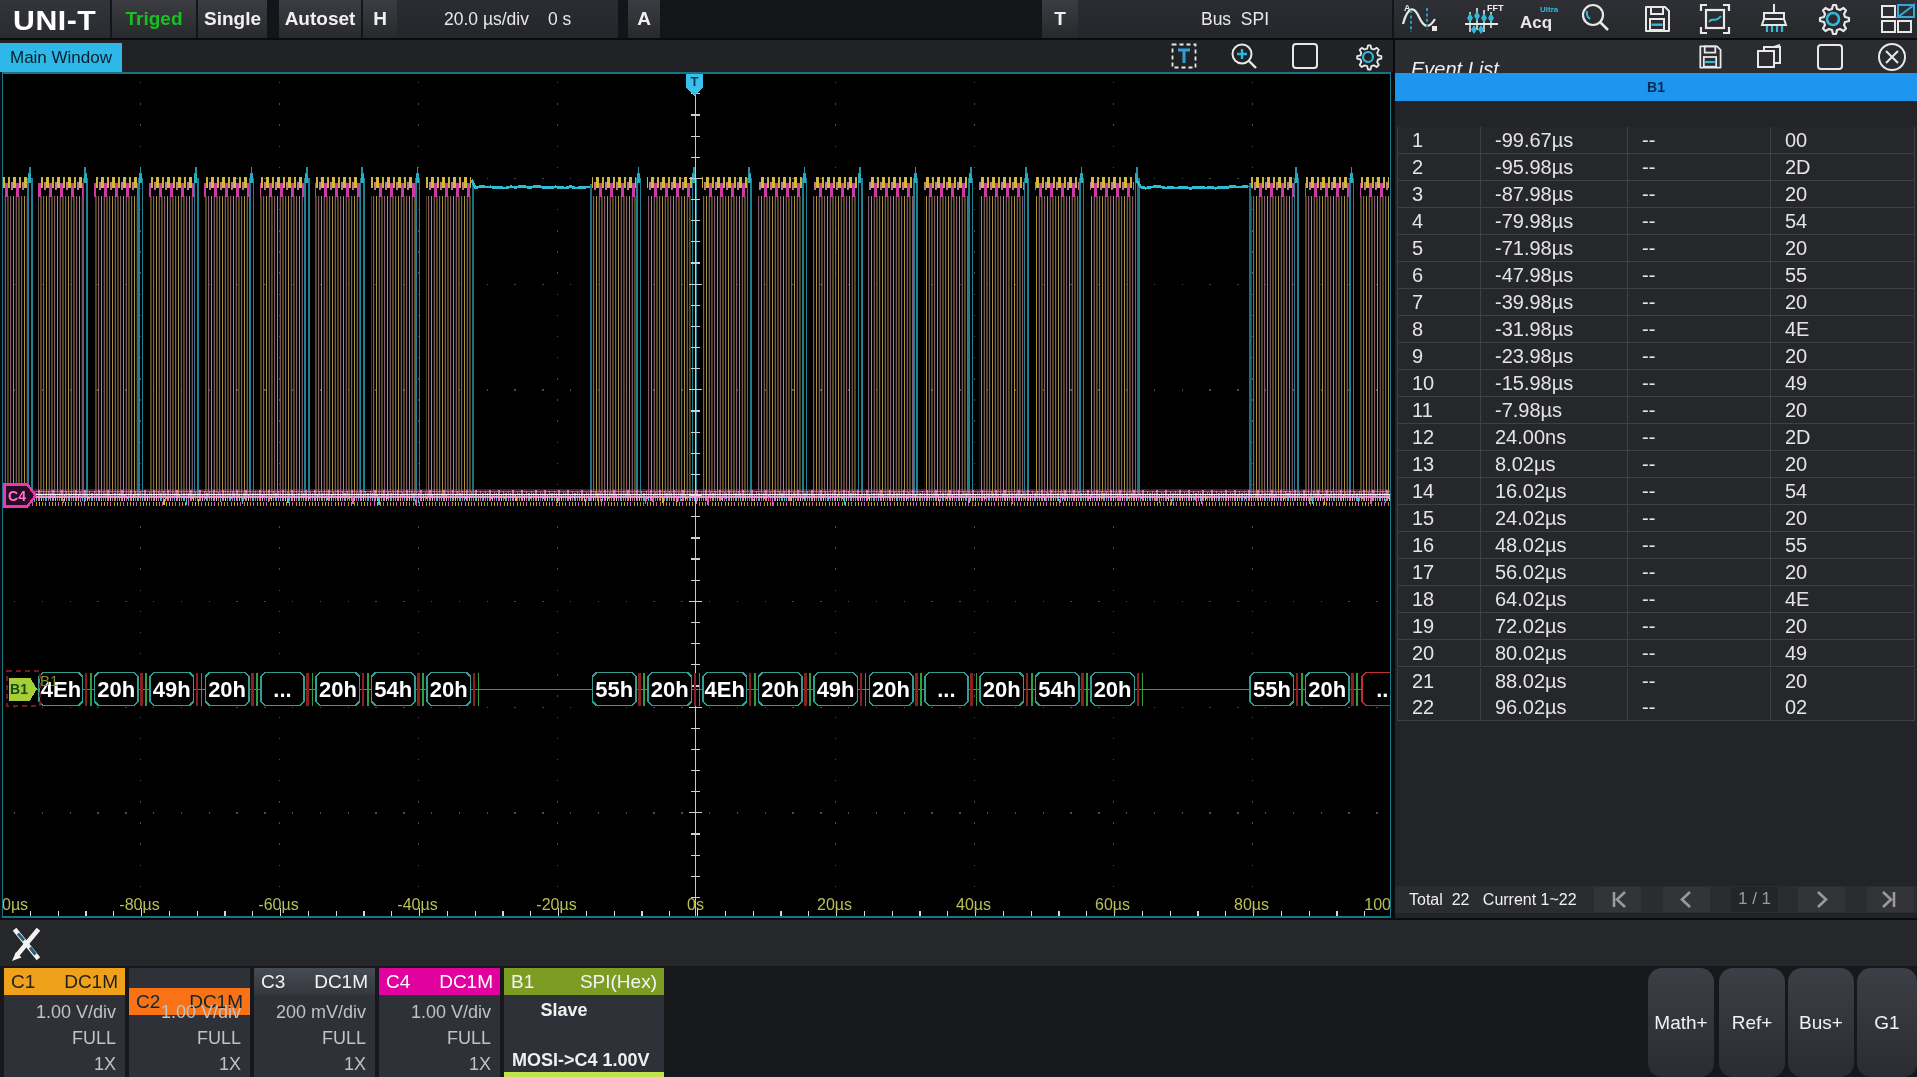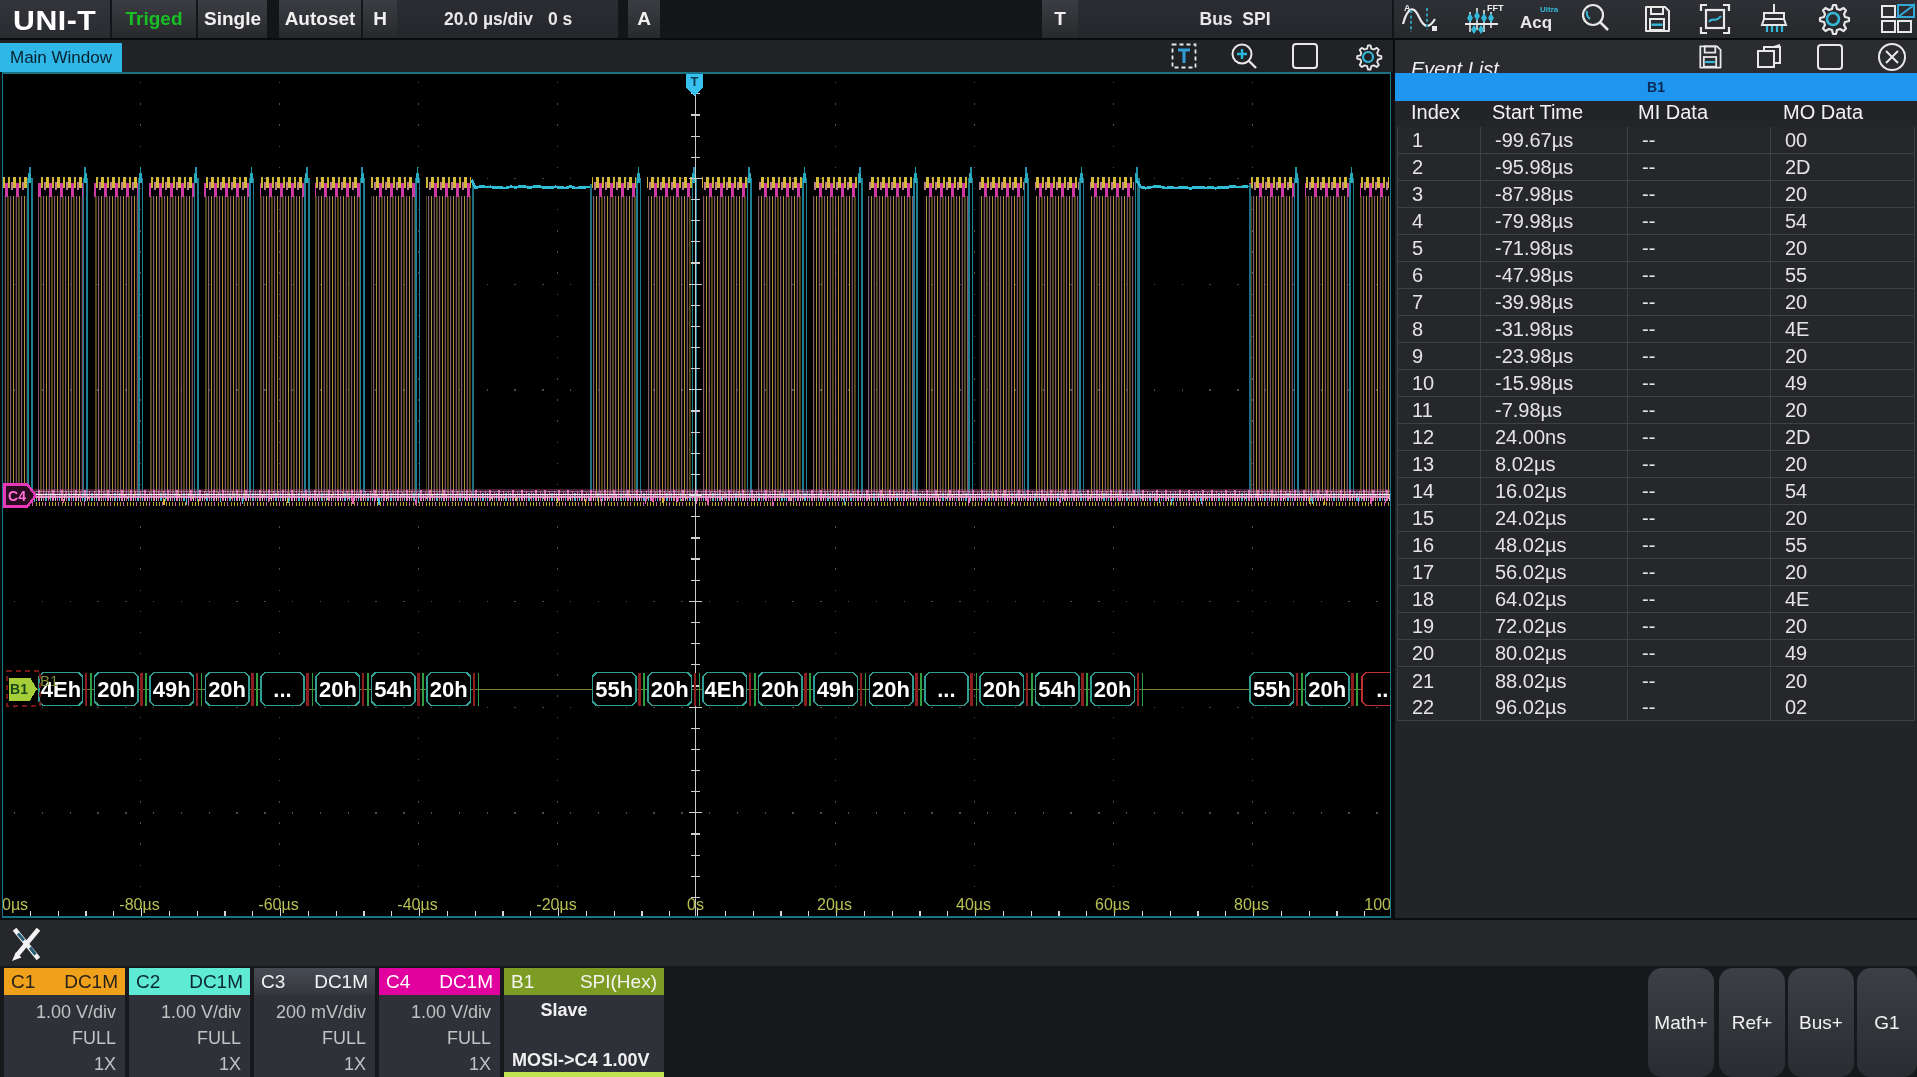--- a/index.html
+++ b/index.html
@@ -2,21 +2,21 @@
 <html><head><meta charset="utf-8">
 <style>
 * { margin:0; padding:0; box-sizing:border-box; }
 html,body { width:1917px; height:1077px; background:#0a0b0d; overflow:hidden;
   font-family:"Liberation Sans", sans-serif; }
 .abs { position:absolute; }
 #topbar { left:0; top:0; width:1917px; height:38px; background:#141518; }
 .tbtn { position:absolute; top:0; height:38px; background:linear-gradient(#3b3d42,#27292d);
   color:#f0f0f0; font-size:19px; font-weight:bold; text-align:center; line-height:38px; }
 .tpanel { position:absolute; top:0; height:38px; background:linear-gradient(#2b2d33,#24262b);
-  color:#e8e8e8; font-size:17.5px; line-height:38px;font-weight:bold; }
+  color:#e8e8e8; font-size:17.5px; line-height:38px; }
 #row2 { left:0; top:40px; width:1393px; height:32px; background:#202226; }
 #mwtab { position:absolute; left:0; top:3px; width:122px; height:29px; background:#2fb7e8;
   color:#07222e; font-size:17px; text-align:center; line-height:29px; }
 #wave { left:2px; top:72px; width:1389px; height:846px; }
 #epanel { left:1395px; top:40px; width:522px; height:878px; background:#232428; }
 #etitle { position:absolute; left:0; top:0; width:522px; height:33px; background:#2a2c30;
   color:#f0f0f0; font-size:20px; }
 #ebanner { position:absolute; left:0; top:33px; width:522px; height:28px; background:#1e96f0;
   color:#0a2a55; font-size:14px; text-align:center; line-height:28px; font-weight:bold;}
 #ehead { position:absolute; left:0; top:61px; width:522px; height:26px; color:#f2f2f2; font-size:20px; }
@@ -1271,26 +1271,20 @@
         </svg></span>
     <span class="icon" style="left:421px;top:3px;"><svg width="28" height="28" viewBox="0 0 28 28">
           <rect x="2" y="2" width="24" height="24" rx="3" fill="none" stroke="#e8e8e8" stroke-width="2"></rect>
         </svg></span>
     <span class="icon" style="left:482px;top:2px;"><svg width="30" height="30" viewBox="0 0 30 30">
           <circle cx="15" cy="15" r="13" fill="none" stroke="#e8e8e8" stroke-width="2"></circle>
           <path d="M9 9 l12 12 M21 9 l-12 12" stroke="#e8e8e8" stroke-width="2"></path>
         </svg></span>
   </div>
   <div id="ebanner">B1</div>
-  <div id="ehead">
-    <span style="position:absolute;left:16px;">Index</span>
-    <span style="position:absolute;left:97px;">Start Time</span>
-    <span style="position:absolute;left:243px;">MI Data</span>
-    <span style="position:absolute;left:388px;">MO Data</span>
-  </div>
   <div class="erow" style="top:87.0px">
 <div class="c1">1</div>
       <div class="c2">-99.67µs</div>
       <div class="c3">--</div>
       <div class="c4">00</div>
     </div>
     <div class="erow" style="top:114.0px">
 <div class="c1">2</div>
       <div class="c2">-95.98µs</div>
       <div class="c3">--</div>
@@ -1409,20 +1403,36 @@
       <div class="c2">88.02µs</div>
       <div class="c3">--</div>
       <div class="c4">20</div>
     </div>
     <div class="erow" style="top:654.4px">
 <div class="c1">22</div>
       <div class="c2">96.02µs</div>
       <div class="c3">--</div>
       <div class="c4">02</div>
     </div>
+  <div id="efoot">
+    <span style="position:absolute;left:14px;font-size:16px;">Total&nbsp; 22&nbsp;&nbsp; Current 1~22</span>
+    <div class="pgbtn" style="left:199px;"><svg width="47" height="25" viewBox="0 0 47 25">
+          <path d="M20 5 v15 M31 5 l-8 7.5 8 7.5" stroke="#9a9a9a" stroke-width="2.6" fill="none"></path>
+        </svg></div>
+    <div class="pgbtn" style="left:268px;"><svg width="47" height="25" viewBox="0 0 47 25">
+          <path d="M27 5 l-8 7.5 8 7.5" stroke="#9a9a9a" stroke-width="2.6" fill="none"></path>
+        </svg></div>
+    <div class="pgbtn" style="left:336px;background:#242528;">1 / 1</div>
+    <div class="pgbtn" style="left:403px;"><svg width="47" height="25" viewBox="0 0 47 25">
+          <path d="M20 5 l8 7.5 -8 7.5" stroke="#9a9a9a" stroke-width="2.6" fill="none"></path>
+        </svg></div>
+    <div class="pgbtn" style="left:472px;"><svg width="47" height="25" viewBox="0 0 47 25">
+          <path d="M16 5 l8 7.5 -8 7.5 M27 5 v15" stroke="#9a9a9a" stroke-width="2.6" fill="none"></path>
+        </svg></div>
+  </div>
 </div>
 <div class="abs" id="graybar">
     <span class="icon" style="left:7px;top:6px;"><svg width="38" height="36" viewBox="0 0 38 36">
         <g stroke="#f2f2f2" stroke-width="4.6" fill="none" stroke-linecap="square">
           <path d="M9 5 L30 31"></path>
           <path d="M30 5 L11 28"></path>
         </g>
         <g stroke="#265e78" stroke-width="3">
           <path d="M11 7.5 l6 7"></path>
           <path d="M23 21.5 l5.5 7"></path>
@@ -1434,21 +1444,21 @@
   <div class="chbox" style="left:4px;">
     <div class="chhead" style="background:#f0a11c;color:#26221a;">
         <span class="chl">C1</span>
         <span class="chr">DC1M</span>
       </div>
     <div class="chrow" style="top:34px;">1.00 V/div</div>
     <div class="chrow" style="top:60px;">FULL</div>
     <div class="chrow" style="top:86px;">1X</div>
   </div>
   <div class="chbox" style="left:129px;">
-    <div class="chhead" style="background:#5eead4;color:#0a2834;">
+    <div class="chhead" style="background:#f97316;color:#0a2834;margin-top:20px;">
         <span class="chl">C2</span>
         <span class="chr">DC1M</span>
       </div>
     <div class="chrow" style="top:34px;">1.00 V/div</div>
     <div class="chrow" style="top:60px;">FULL</div>
     <div class="chrow" style="top:86px;">1X</div>
   </div>
   <div class="chbox" style="left:254px;">
     <div class="chhead" style="background:linear-gradient(#474b53,#34373d);color:#f2f2f2;">
         <span class="chl">C3</span>

